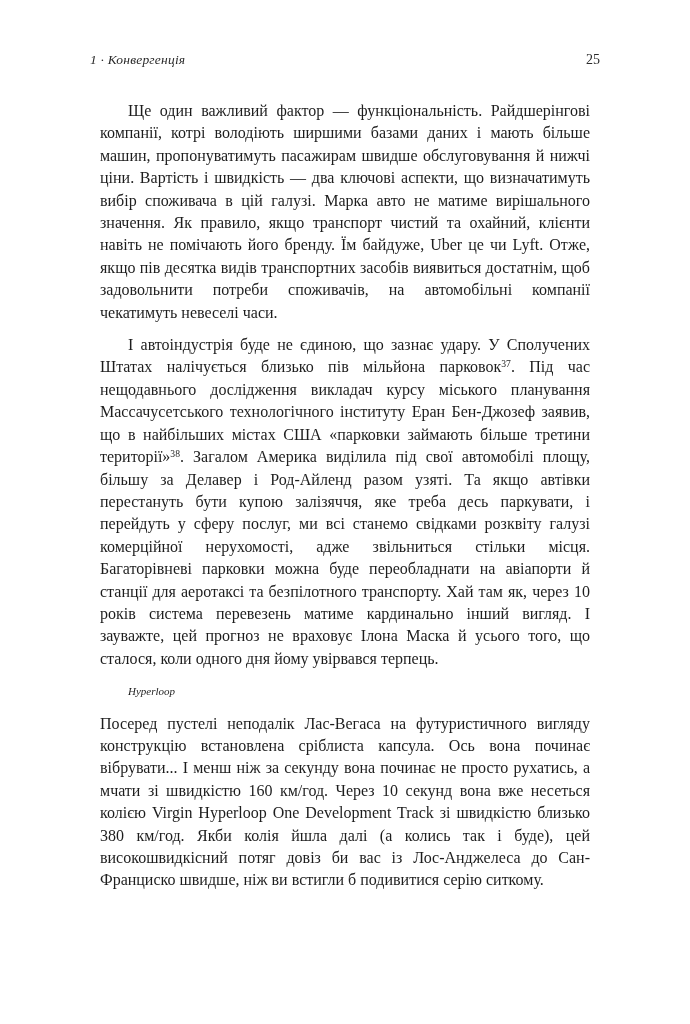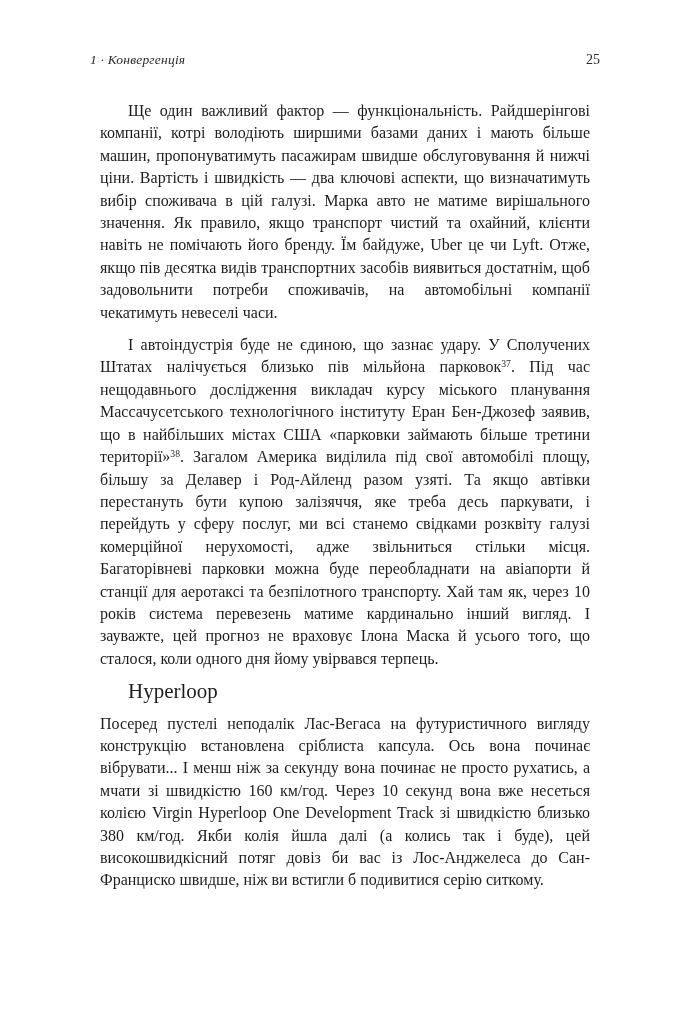--- a/index.html
+++ b/index.html
@@ -41,21 +41,22 @@
     hyphens: auto;
     -webkit-hyphens: auto;
   }
   .body-text p {
     margin: 10px;
   }
   .indent {
     text-indent: 28px;
   }
   .section-heading {
-    font-size: 21px;
+    font-style: italic;
+    font-size: 11px;
     margin: 0;
     margin-top: 22px;
     text-indent: 28px;
     text-align: left;
   }
   sup.fnref {
     font-size: 0.60em;
     line-height: 0;
     vertical-align: baseline;
     position: relative;

